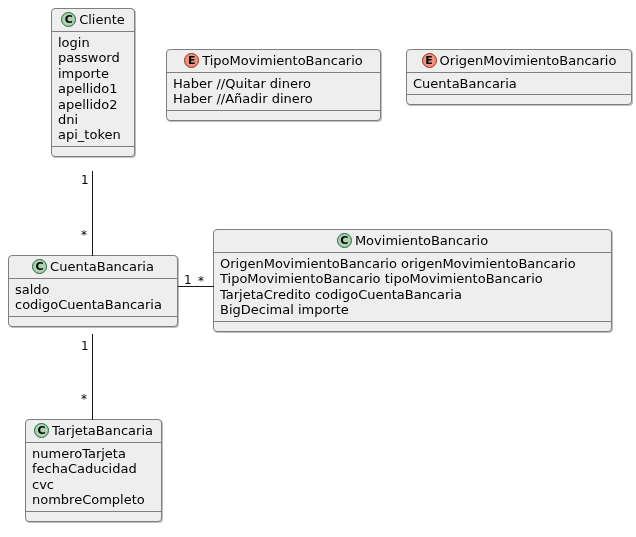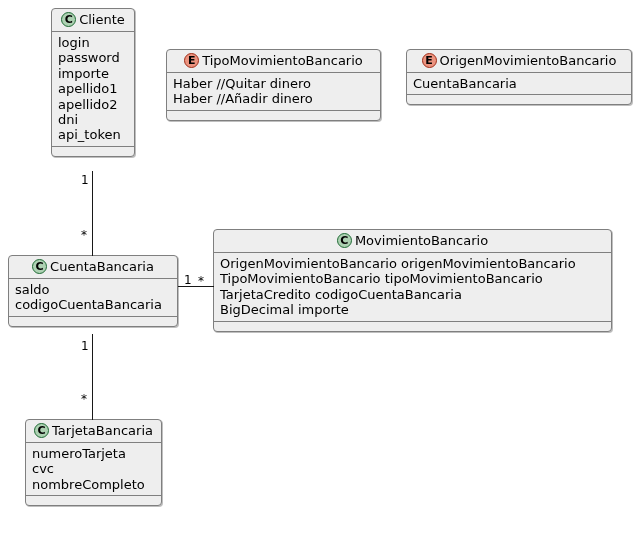--- a/index.html
+++ b/index.html
@@ -164,20 +164,21 @@
     <div class="uml-footer"></div>
   </div>
 
   <div class="uml-node" style="left:25px; top:419px; width:137px;">
     <div class="uml-header">
       <span class="stereo-icon stereo-class">C</span>
       <span class="uml-title">TarjetaBancaria</span>
     </div>
     <div class="uml-body">
       <div class="uml-attr">numeroTarjeta</div>
+      <div class="uml-attr">fechaCaducidad</div>
       <div class="uml-attr">cvc</div>
       <div class="uml-attr">nombreCompleto</div>
     </div>
     <div class="uml-footer"></div>
   </div>
 
   <div class="link-line link-v" style="left:92px; top:171px; height:85px;"></div>
   <div class="mult-label" style="left:81px; top:174px;">1</div>
   <div class="mult-label" style="left:81px; top:229px;">*</div>
 

